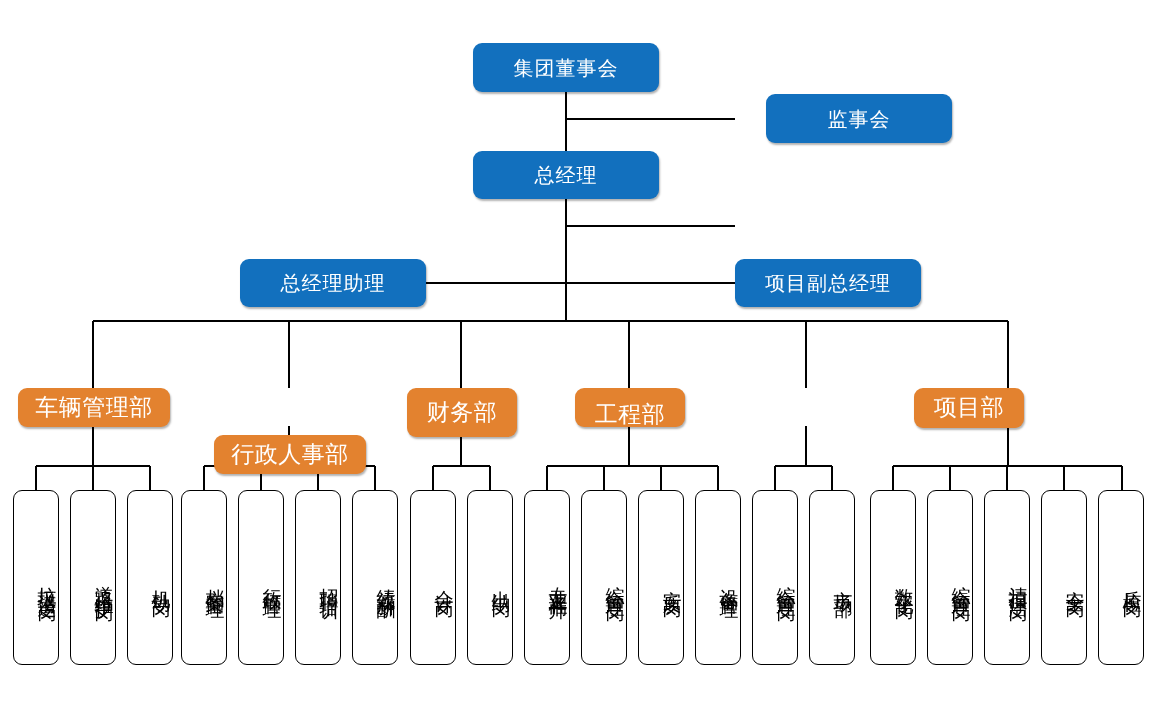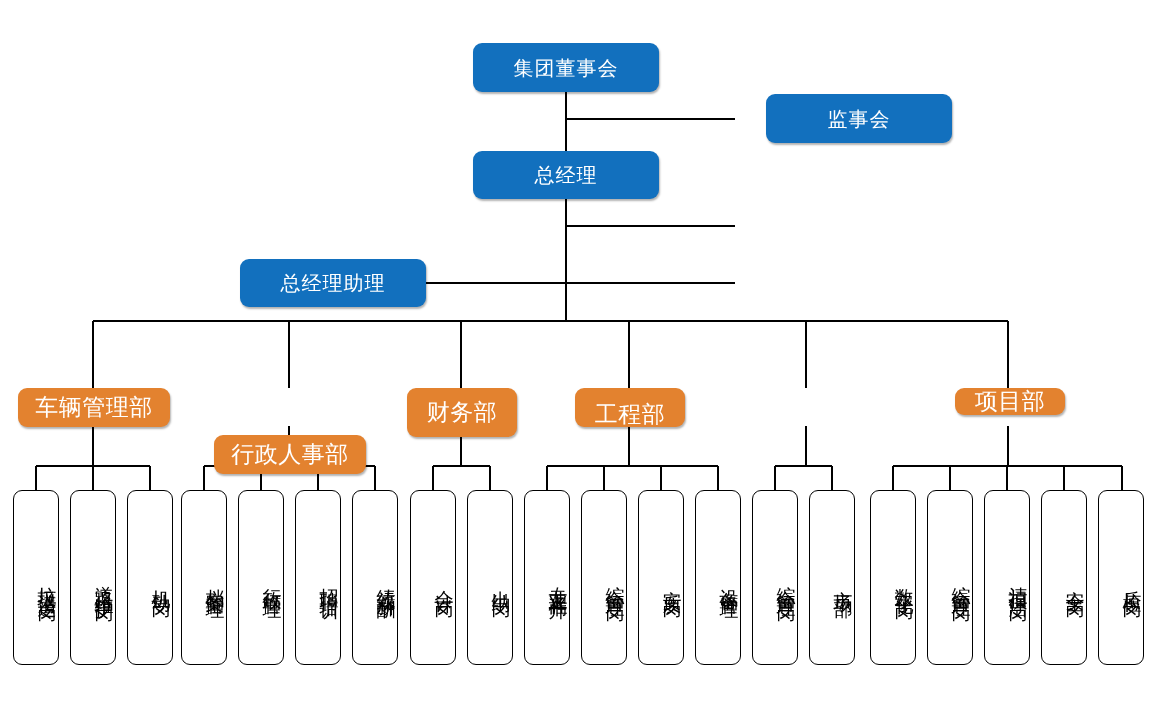--- a/index.html
+++ b/index.html
@@ -139,20 +139,23 @@
 
   <div class="node blue" style="left:766px; top:94px; width:186px; height:49px;text-align:right;">
     <span>监事会</span>
   </div>
 
   <div class="node blue" style="left:473px; top:151px; width:186px; height:48px;">
     <span>总经理</span>
   </div>
 
 
+  <div class="node blue" style="left:735px; top:259px; width:186px; height:48px;">
+    <span>项目副总经理</span>
+  </div>
 
   <div class="node blue" style="left:240px; top:259px; width:186px; height:48px;">
     <span>总经理助理</span>
   </div>
 
   <div class="node orange" style="left:18px; top:388px; width:152px; height:39px;">
     <span>车辆管理部</span>
   </div>
 
   <div class="node orange" style="left:214px; top:388px; width:152px; height:39px;margin-top:47px;">
@@ -161,21 +164,21 @@
 
   <div class="node orange" style="left:407px; top:388px; width:110px; height:49px;">
     <span>财务部</span>
   </div>
 
   <div class="node orange" style="left:575px; top:388px; width:110px; height:39px;align-items:flex-end;">
     <span>工程部</span>
   </div>
 
 
-  <div class="node orange" style="left:955px; top:388px; width:110px; height:27px;">
+  <div class="node orange" style="left:914px; top:388px; width:110px; height:40px;">
     <span>项目部</span>
   </div>
 
   <div class="node leaf" style="left:13px; top:490px; width:46px; height:175px;">
     <span>垃圾清运岗</span>
   </div>
   <div class="node leaf" style="left:70px; top:490px; width:46px; height:175px;">
     <span>道路维护岗</span>
   </div>
   <div class="node leaf" style="left:127px; top:490px; width:46px; height:175px;">

